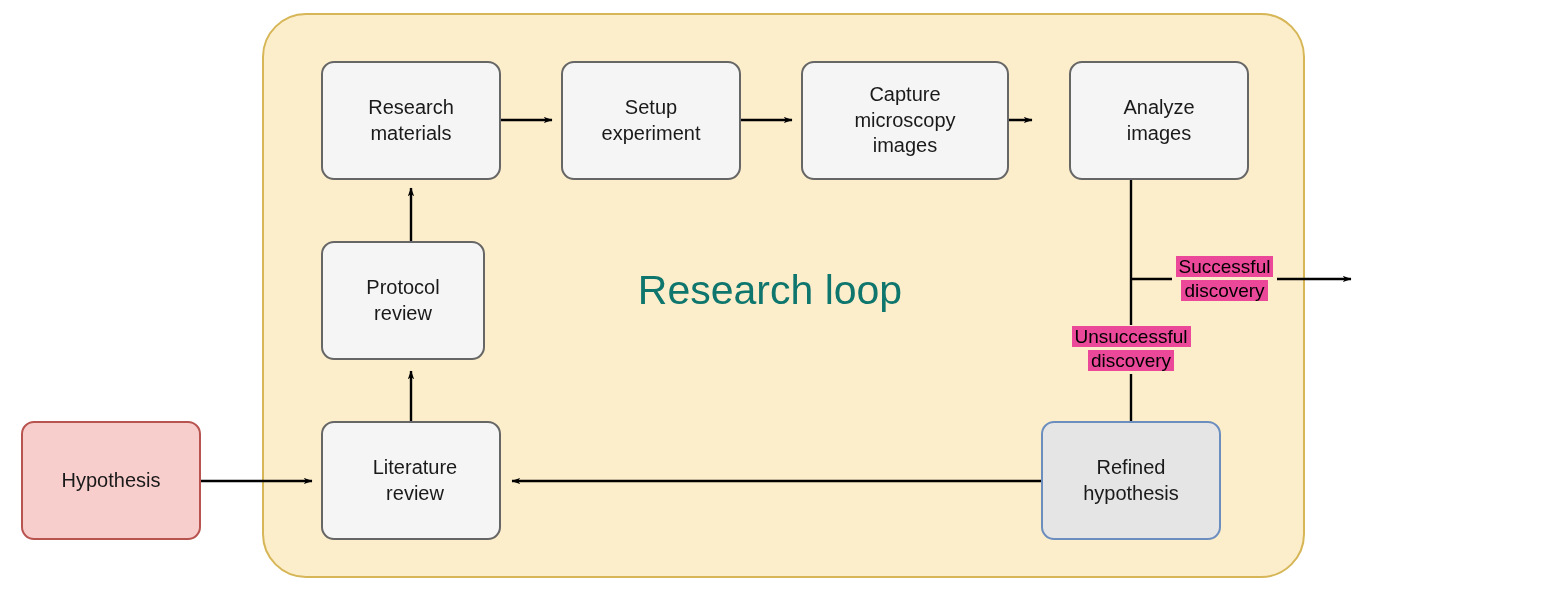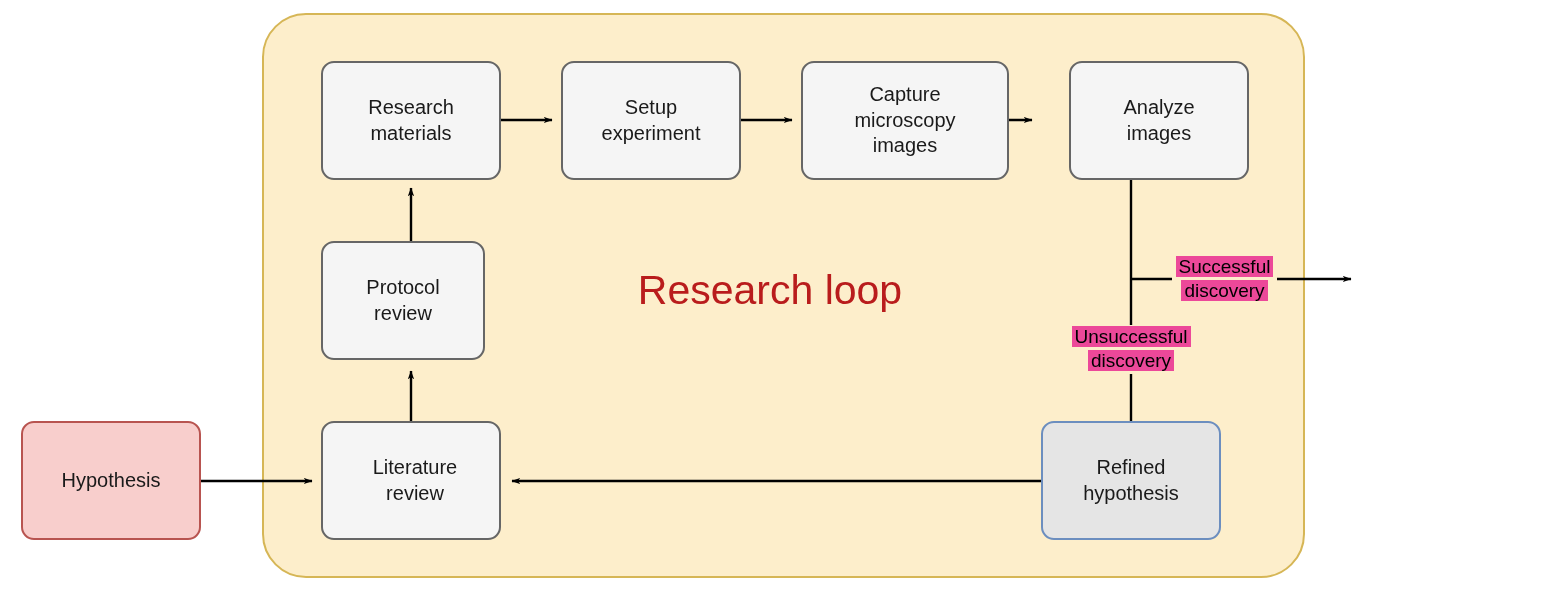--- a/index.html
+++ b/index.html
@@ -36,21 +36,21 @@
     border-radius: 44px;
     box-sizing: border-box;
   }
   .loop-title {
     position: absolute;
     left: 560px;
     top: 268px;
     width: 420px;
     text-align: center;
     font-size: 41px;
-    color: #b91c1c;
+    color: #0f766e;
     line-height: 1.1;
     white-space: nowrap;
   }
   .node {
     position: absolute;
     box-sizing: border-box;
     border-radius: 13px;
     display: flex;
     align-items: center;
     justify-content: center;

